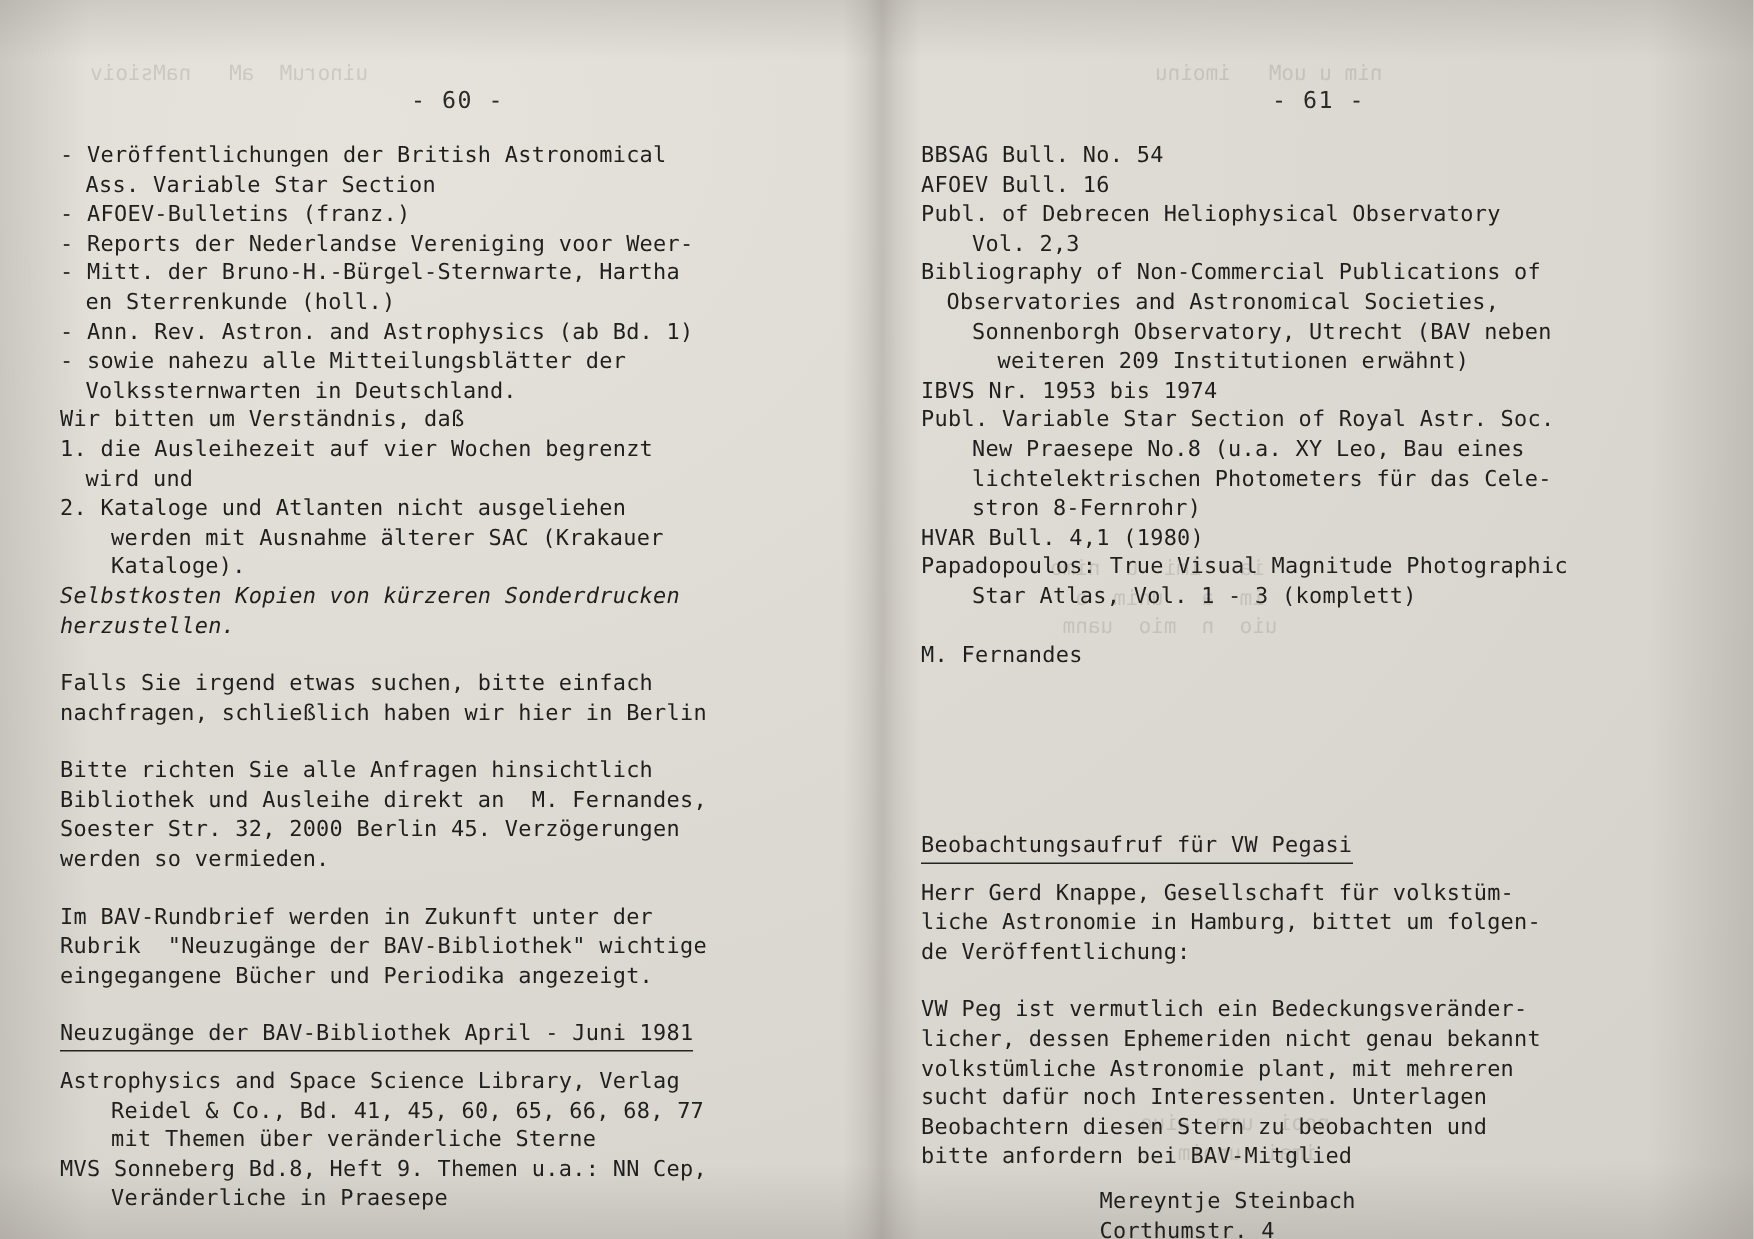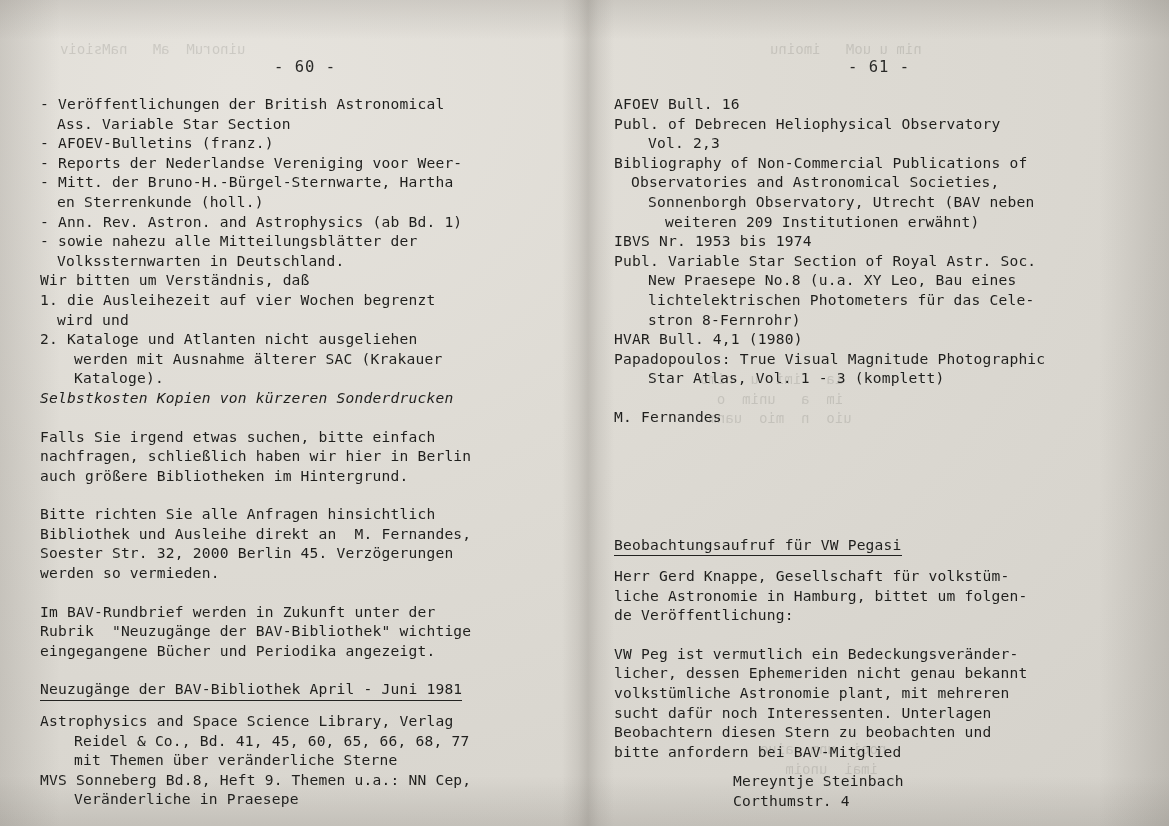--- a/index.html
+++ b/index.html
@@ -152,28 +152,28 @@
       <div class="line">Wir bitten um Verständnis, daß</div>
       <div class="line">1. die Ausleihezeit auf vier Wochen begrenzt</div>
       <div class="line ind1">wird und</div>
       <div class="line">2. Kataloge und Atlanten nicht ausgeliehen</div>
       <div class="line ind2">werden mit Ausnahme älterer SAC (Krakauer</div>
       <div class="line ind2">Kataloge).</div>
     </div>
 
     <div class="blk italnote">
       <div class="line">Selbstkosten Kopien von kürzeren Sonderdrucken</div>
+      <div class="line">herzustellen.</div>
     </div>
 
     <div class="gap"></div>
 
     <div class="blk">
       <div class="line">Falls Sie irgend etwas suchen, bitte einfach</div>
       <div class="line">nachfragen, schließlich haben wir hier in Berlin</div>
-      <div class="line">auch größere Bibliotheken im Hintergrund.</div>
     </div>
 
     <div class="gap"></div>
 
     <div class="blk">
       <div class="line">Bitte richten Sie alle Anfragen hinsichtlich</div>
       <div class="line">Bibliothek und Ausleihe direkt an  M. Fernandes,</div>
       <div class="line">Soester Str. 32, 2000 Berlin 45. Verzögerungen</div>
       <div class="line">werden so vermieden.</div>
     </div>
@@ -206,20 +206,21 @@
   </div>
 </div>
 
 <div class="page page-right">
 
   <div class="page-number">- 61 -</div>
 
   <div class="col">
 
     <div class="blk">
+      <div class="line">BBSAG Bull. No. 54</div>
       <div class="line">AFOEV Bull. 16</div>
       <div class="line">Publ. of Debrecen Heliophysical Observatory</div>
       <div class="line ind2">Vol. 2,3</div>
       <div class="line">Bibliography of Non-Commercial Publications of</div>
       <div class="line ind1">Observatories and Astronomical Societies,</div>
       <div class="line ind2">Sonnenborgh Observatory, Utrecht (BAV neben</div>
       <div class="line ind3">weiteren 209 Institutionen erwähnt)</div>
       <div class="line">IBVS Nr. 1953 bis 1974</div>
       <div class="line">Publ. Variable Star Section of Royal Astr. Soc.</div>
       <div class="line ind2">New Praesepe No.8 (u.a. XY Leo, Bau eines</div>

